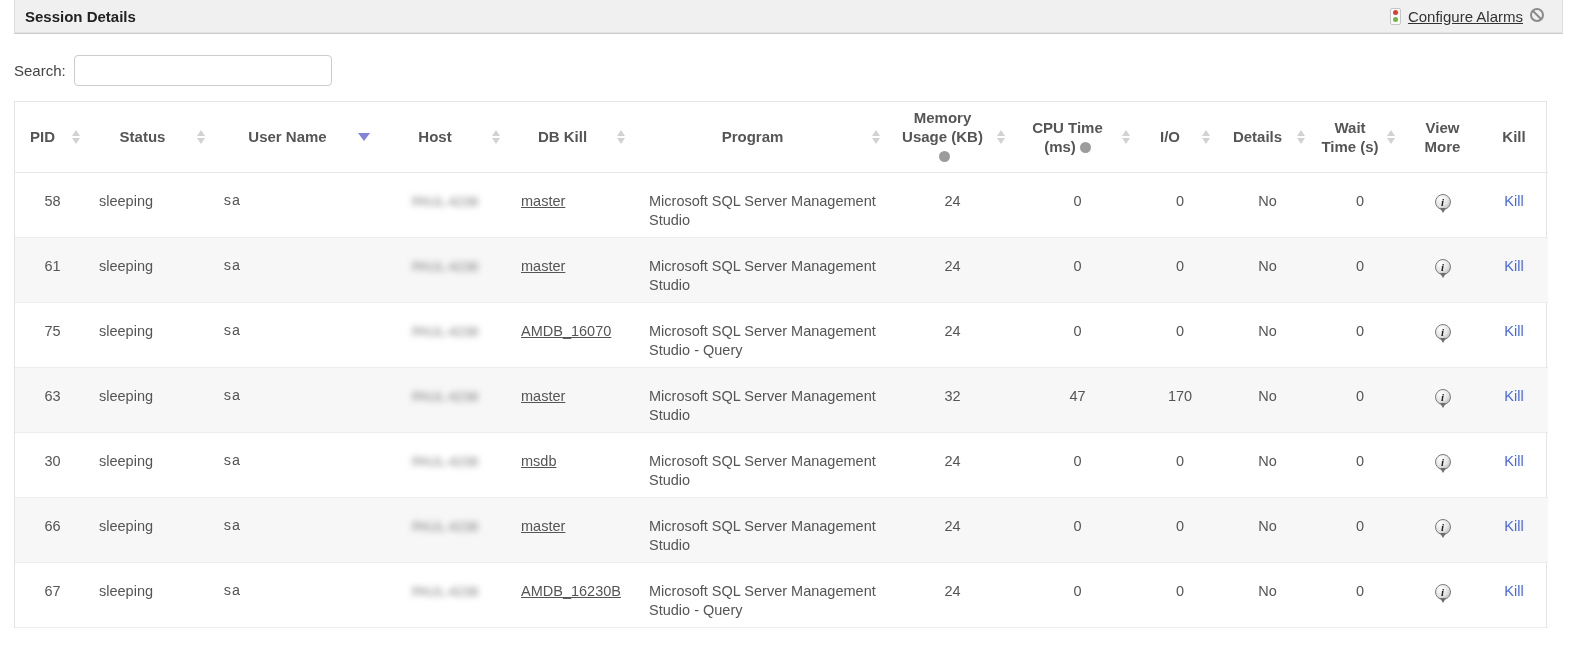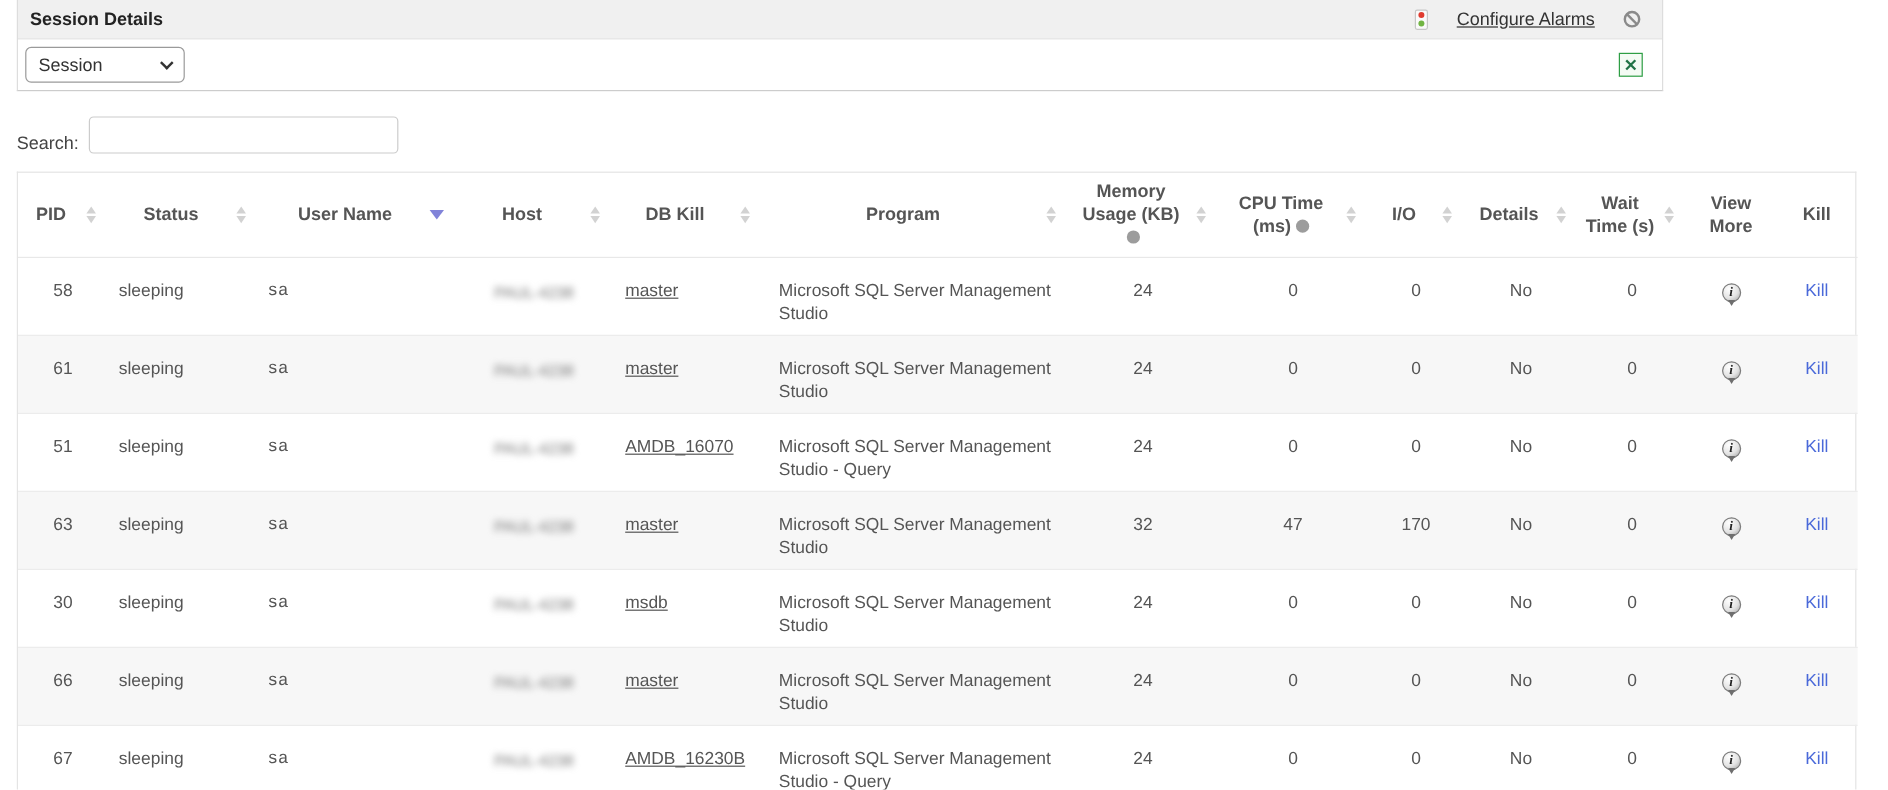--- a/index.html
+++ b/index.html
@@ -1,23 +1,23 @@
 <!DOCTYPE html>
 <html><head>
 <meta charset="utf-8">
 <style>
   * { box-sizing: border-box; margin: 0; padding: 0; }
   html, body { width: 1573px; height: 658px; overflow: hidden; background: #fff; }
   body { font-family: "Liberation Sans", sans-serif; color: #555; }
 
   
-  .top-panel { margin-left: 14px; width: 1372px; border-left: 1px solid #ddd; border-right: 1px solid #ddd; border-bottom: 1px solid #ccc; }
+  .top-panel { margin-left: 14px; width: 1549px; border-left: 1px solid #ddd; border-right: 1px solid #ddd; border-bottom: 1px solid #ccc; }
   .panel-titlebar { height: 33px; background: #f0f0f0; border-bottom: 1px solid #e2e2e2; display: flex; align-items: center; justify-content: space-between; padding: 0 18px 0 10px; }
   .panel-title { font-weight: bold; font-size: 15px; color: #222; }
-  .titlebar-right { display: flex; align-items: center; gap: 24px; }
+  .titlebar-right { display: flex; align-items: flex-start; gap: 7px; }
   .traffic-icon { width: 11px; height: 17px; background: #fafafa; border: 1px solid #c6c6c6; border-radius: 2px; display: inline-flex; flex-direction: column; align-items: center; justify-content: center; gap: 2px; }
   .traffic-icon i { display: block; width: 5px; height: 5px; border-radius: 50%; }
   .traffic-icon .t-red { background: #e03b2f; }
   .traffic-icon .t-green { background: #71b543; }
   .configure-link { font-size: 15px; color: #333; text-decoration: underline; cursor: pointer; }
   .disable-icon { width: 14px; height: 14px; border: 2px solid #8a8a8a; border-radius: 50%; position: relative; display: inline-block; }
   .disable-icon::after { content: ""; position: absolute; left: 4px; top: -1px; width: 2px; height: 12px; background: #8a8a8a; transform: rotate(-45deg); }
   .panel-toolbar { height: 42px; background: #fff; display: flex; align-items: center; justify-content: space-between; padding: 0 16px 0 6px; }
 
   .select-box { position: relative; border: 1px solid #9a9a9a; border-radius: 5px; background: #fff; display: inline-flex; align-items: center; cursor: pointer; color: #333; }
@@ -25,21 +25,21 @@
   .select-box .chevron { position: absolute; right: 10px; top: 50%; width: 8px; height: 8px; border-right: 2px solid #333; border-bottom: 2px solid #333; transform: translateY(-70%) rotate(45deg); }
   .view-select { width: 133px; height: 30px; }
   .size-select { width: 79px; height: 28px; }
 
   .excel-icon { width: 20px; height: 20px; border: 1px solid #2e9e44; background: #f4fbf4; display: inline-flex; align-items: center; justify-content: center; cursor: pointer; }
   .excel-icon span { color: #217346; font-weight: bold; font-size: 14px; line-height: 1; }
 
   
   .controls-row { margin: 21px 25px 0 14px; display: flex; align-items: center; justify-content: space-between; }
   .show-entries { display: flex; align-items: center; gap: 8px; font-size: 15px; color: #444; }
-  .search-wrap { display: flex; align-items: flex-end; gap: 8px; font-size: 15px; color: #444; }
+  .search-wrap { display: flex; align-items: center; gap: 8px; font-size: 15px; color: #444; }
   .search-input { width: 258px; height: 31px; border: 1px solid #ccc; border-radius: 4px; padding: 0 8px; font-size: 14px; font-family: "Liberation Sans", sans-serif; color: #333; outline: none; }
 
   
   .table-wrap { margin: 15px 26px 0 14px; border: 1px solid #e4e4e4; border-bottom: none; }
   table { border-collapse: collapse; table-layout: fixed; width: 1531px; }
   thead th { height: 70px; vertical-align: middle; font-size: 15px; font-weight: bold; color: #555; text-align: center; position: relative; padding: 0 26px 0 6px; line-height: 19px; border-bottom: 1px solid #e8e8e8; }
   thead th.no-sort { padding: 0 6px; }
   .sort-icons { position: absolute; right: 10px; top: 50%; transform: translateY(-50%); display: flex; flex-direction: column; align-items: center; gap: 2px; }
   .arr-up { width: 0; height: 0; border-left: 4px solid transparent; border-right: 4px solid transparent; border-bottom: 6px solid #d2d2d2; }
   .arr-down { width: 0; height: 0; border-left: 4px solid transparent; border-right: 4px solid transparent; border-top: 6px solid #d2d2d2; }
@@ -73,29 +73,20 @@
       <span class="panel-title">Session Details</span>
       <div class="titlebar-right">
         <span class="traffic-icon">
             <i class="t-red"></i>
             <i class="t-green"></i>
           </span>
         <a class="configure-link">Configure Alarms</a>
         <span class="disable-icon"></span>
       </div>
     </div>
-    <div class="panel-toolbar">
-      <div class="select-box view-select">
-        <span class="sel-val">Session</span>
-        <span class="chevron"></span>
-      </div>
-      <span class="excel-icon">
-          <span>✕</span>
-        </span>
-    </div>
   </div>
 
   <div class="controls-row">
     <div class="search-wrap">
       <label>Search:</label>
       <input class="search-input" type="text" value="" style="">
     </div>
   </div>
 
   <div class="table-wrap">
@@ -189,21 +180,21 @@
             <td class="c-left pad-14 cell-program"><span>Microsoft SQL Server Management Studio</span></td>
             <td class="c-center"><span>24</span></td>
             <td class="c-center"><span>0</span></td>
             <td class="c-center"><span>0</span></td>
             <td class="c-center"><span>No</span></td>
             <td class="c-center"><span>0</span></td>
             <td class="c-center"><span class="info-bubble"><span class="i-glyph">i</span></span></td>
             <td class="c-center"><a class="kill-link">Kill</a></td>
           </tr>
           <tr>
-            <td class="c-center"><span>51</span></td>
+            <td class="c-center"><span>75</span></td>
             <td class="c-left pad-9"><span>sleeping</span></td>
             <td class="c-left pad-8"><span>sa</span></td>
             <td class="c-center"><span class="blur-text">PAUL-4238</span></td>
             <td class="c-left pad-11"><span>AMDB_16070</span></td>
             <td class="c-left pad-14 cell-program"><span>Microsoft SQL Server Management Studio - Query</span></td>
             <td class="c-center"><span>24</span></td>
             <td class="c-center"><span>0</span></td>
             <td class="c-center"><span>0</span></td>
             <td class="c-center"><span>No</span></td>
             <td class="c-center"><span>0</span></td>

